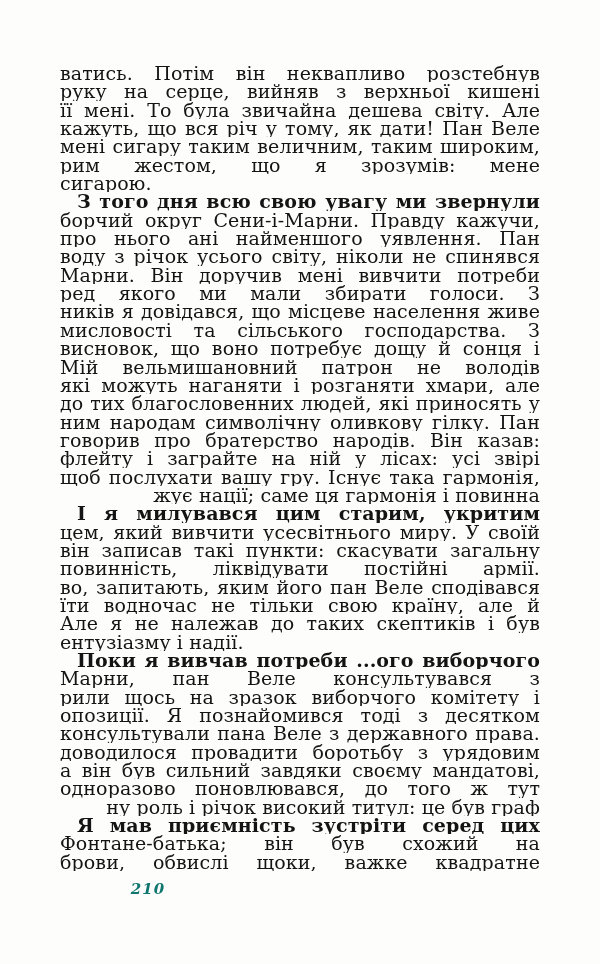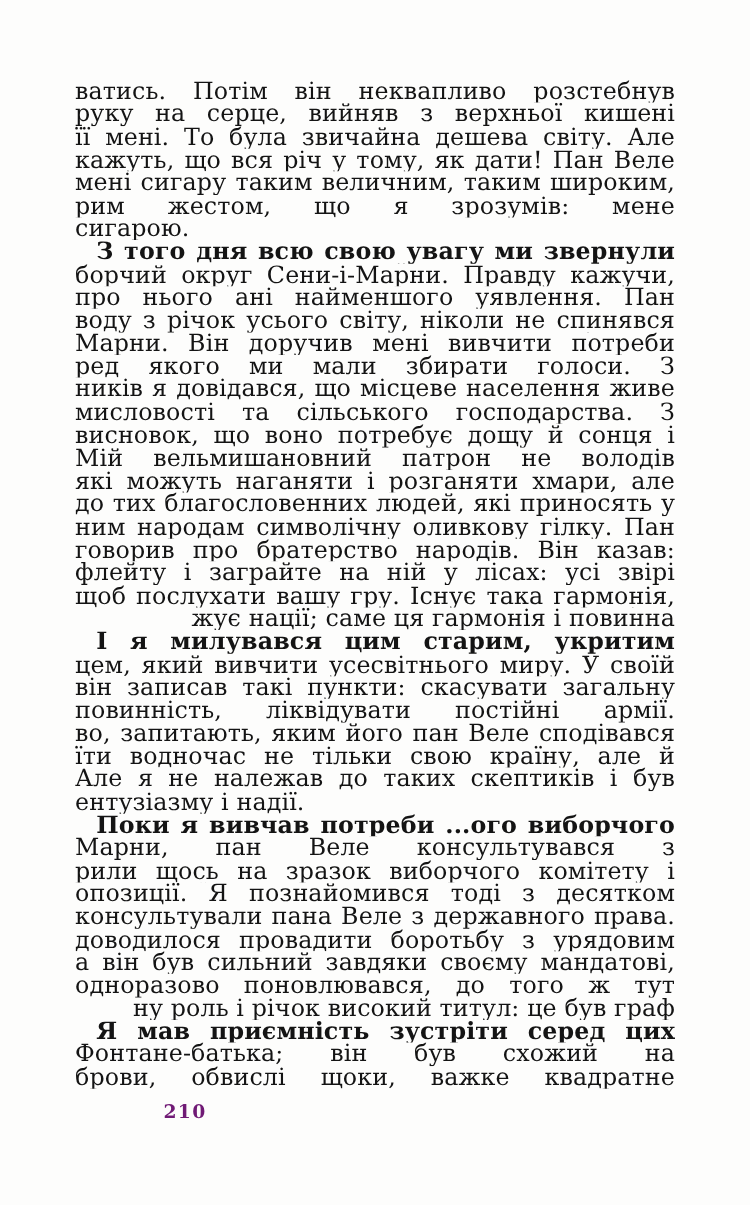--- a/index.html
+++ b/index.html
@@ -41,22 +41,23 @@
     padding-left: 17px;
     font-weight: bold;
   }
   .page-number {
     position: absolute;
     left: 128px;
     top: 880px;
     width: 40px;
     text-align: center;
     font-size: 15px;
+    font-style: italic;
     font-weight: bold;
-    color: #701a75;
+    color: #0f766e;
     letter-spacing: 1px;
   }
 </style>
 </head>
 <body>
 
 <div class="page">
   <div class="text-block">
       <div class="text-line">ватись. Потім він неквапливо розстебнув сюртук, поклав</div>
       <div class="text-line">руку на серце, вийняв з верхньої кишені сигару й дав</div>

